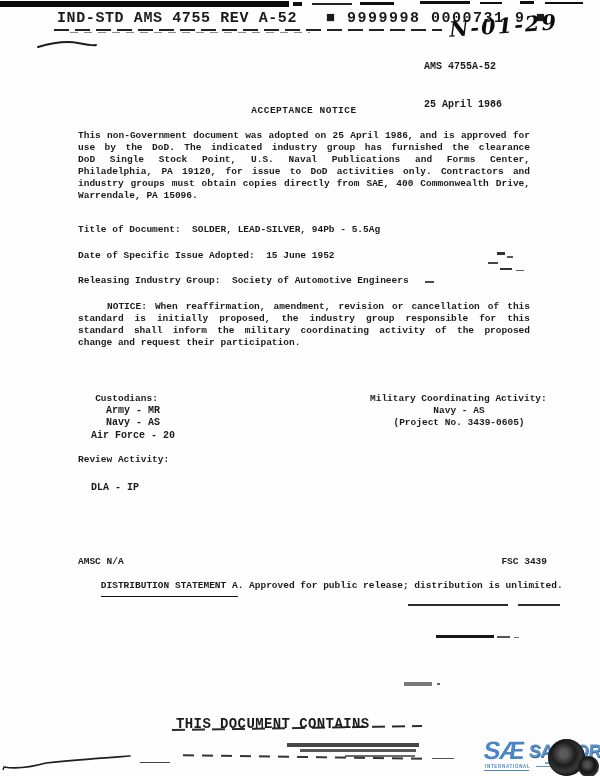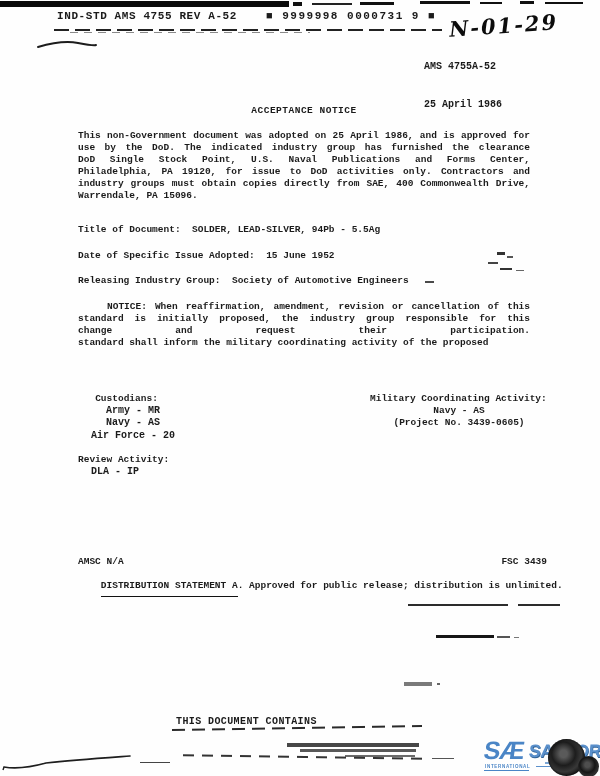--- a/index.html
+++ b/index.html
@@ -7,21 +7,21 @@
     position:relative; width:600px; height:776px; background:#fefefe;
     font-family:"Liberation Mono","DejaVu Sans Mono",monospace; color:#1b1b1b;
     overflow:hidden;
   }
   .abs { position:absolute; }
   .art { position:absolute; background:#101010; }
   .t { font-weight:bold; font-size:9.5px; line-height:12.1px; white-space:pre; }
   .t10 { font-weight:bold; font-size:10px; line-height:12.5px; white-space:pre; }
 
   
-  .ocr { top:10px; left:57px; display:flex; gap:29px; font-weight:bold; font-size:11px; }
+  .ocr { top:10px; left:57px; display:flex; gap:29px; font-weight:bold; font-size:15px; }
   .ocr .l { letter-spacing:0.6px; }
   .ocr .r { letter-spacing:1.5px; }
   .ocr-underline { top:29px; left:54px; width:388px; height:2px;
     background:repeating-linear-gradient(90deg,#222 0 15px,transparent 15px 21px); }
   .ocr-underline2 { top:32px; left:70px; width:240px; height:1px;
     background:repeating-linear-gradient(90deg,#8a8a8a 0 8px,transparent 8px 14px); }
 
   .handwritten { top:13px; left:449px; font-family:"DejaVu Serif",serif;
     font-style:italic; font-weight:bold; font-size:21px; letter-spacing:2px;
     transform:rotate(-4deg); color:#0c0c0c; }
@@ -41,38 +41,38 @@
   .f1 { top:224px; left:78px; }
   .f2 { top:250px; left:78px; }
   .f3 { top:275px; left:78px; }
 
   .cust { top:393px; left:78px;text-align:center; }
   .cust-items { margin-left:13px; }
   .cust-items div, .rev-items div { font-weight:bold; font-size:10px; line-height:12.2px; white-space:pre; }
   .mca { top:393px; left:370px; width:178px; }
   .mca-lines div { font-weight:bold; font-size:9.5px; line-height:12.2px; text-align:center; white-space:pre; }
   .rev { top:454px; left:78px; }
-  .rev-items { margin-left:13px; }
+  .rev-items { margin-left:13px;margin-top:16px; }
 
   .amsc-row { top:556px; left:78px; width:469px; display:flex; justify-content:space-between; }
   .dist-row { top:568px; left:78px; }
   .dist-label { border-bottom:1.4px solid #111; padding-bottom:5px; }
 
   .sig1 { top:604px; left:408px; width:100px; height:1.6px; background:#2c2c2c; }
   .sig2 { top:604px; left:518px; width:42px; height:1.6px; background:#2c2c2c; }
   .dk1  { top:635px; left:436px; width:58px; height:2.6px; background:#161616; }
   .dk2  { top:636px; left:497px; width:13px; height:1.5px; background:#555; }
   .dk3  { top:637px; left:514px; width:5px; height:1px; background:#777; }
   .smg  { top:682px; left:404px; width:28px; height:4px; background:#7a7a7a; filter:blur(0.7px); }
   .smgd { top:683px; left:437px; width:3px; height:2px; background:#666; }
 
   
   .stamp-dash-top { top:727px; left:172px; width:250px; height:2px; transform:rotate(-0.9deg);
     background:repeating-linear-gradient(90deg,#2a2a2a 0 13px,transparent 13px 20px); }
-  .stamp-text { top:716px; left:176px; font-weight:bold; font-size:10px; letter-spacing:0.4px; }
+  .stamp-text { top:716px; left:176px; font-weight:bold; font-size:14px; letter-spacing:0.4px; }
   .stamp-blur1 { top:743px; left:287px; width:132px; height:4px; background:#474747; filter:blur(0.6px); }
   .stamp-blur2 { top:749px; left:300px; width:116px; height:3px; background:#585858; filter:blur(0.6px); }
   .stamp-blur3 { top:755px; left:345px; width:70px; height:2px; background:#6a6a6a; filter:blur(0.5px); }
   .stamp-dash-bot { top:756px; left:183px; width:242px; height:2px; transform:rotate(0.8deg);
     background:repeating-linear-gradient(90deg,#333 0 11px,transparent 11px 19px); }
   .stray1 { top:762px; left:140px; width:30px; height:1.4px; background:#444; }
   .stray2 { top:758px; left:432px; width:22px; height:1.2px; background:#555; }
 
   
   .sm1 { top:252px; left:497px; width:8px; height:3px; background:#333; }
@@ -159,22 +159,22 @@
   <div class="art sm1"></div>
   <div class="art sm2"></div>
   <div class="art sm3"></div>
   <div class="art sm4"></div>
   <div class="art sm5"></div>
   <div class="art sm6"></div>
 
   <div class="abs noticeblock jblock">
       <div>NOTICE: When reaffirmation, amendment, revision or cancellation of this</div>
       <div>standard is initially proposed, the industry group responsible for this</div>
+      <div>standard shall inform the military coordinating activity of the proposed</div>
       <div>change and request their participation.</div>
-      <div>standard shall inform the military coordinating activity of the proposed</div>
     </div>
 
   <div class="abs cust">
     <div class="t">Custodians:</div>
     <div class="cust-items">
         <div>Army - MR</div>
         <div>Navy - AS</div>
         <div>Air Force - 20</div>
       </div>
   </div>

